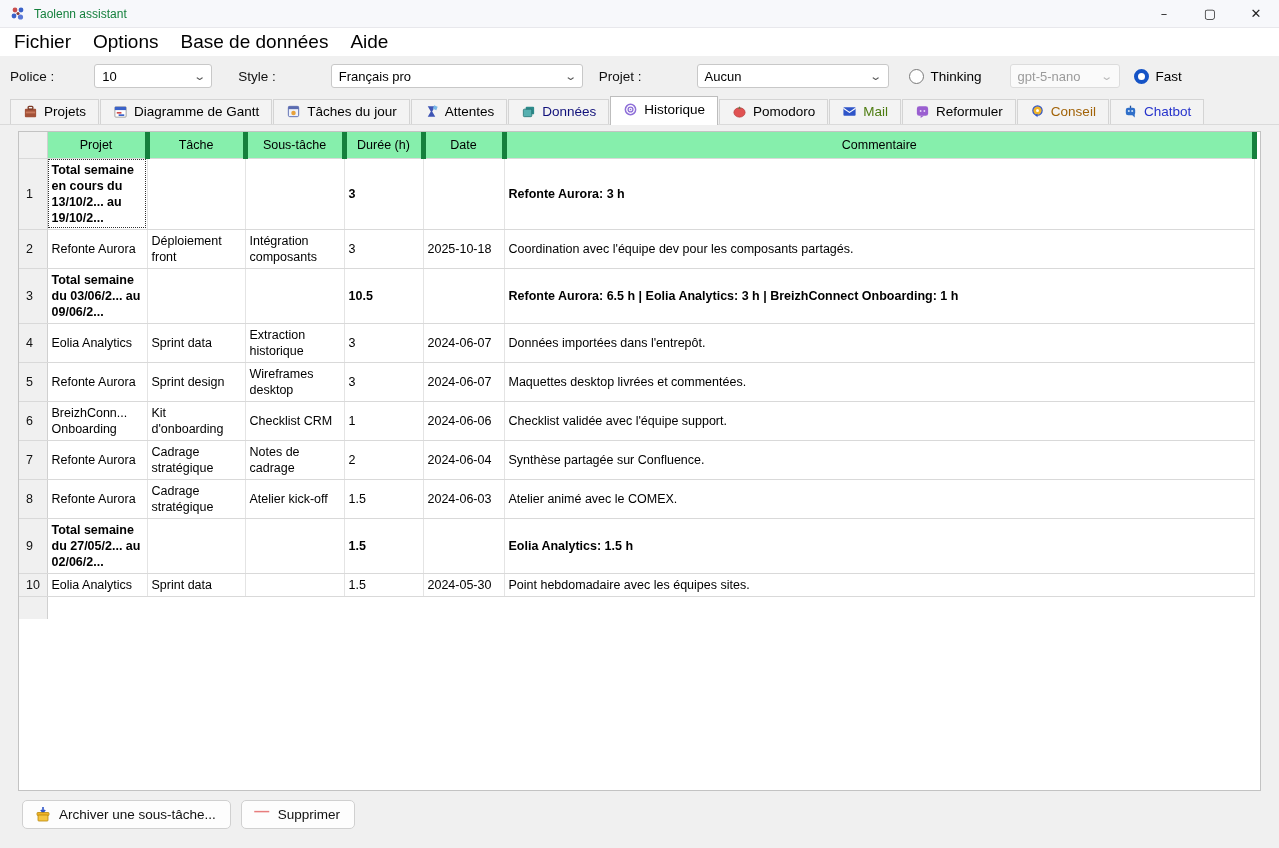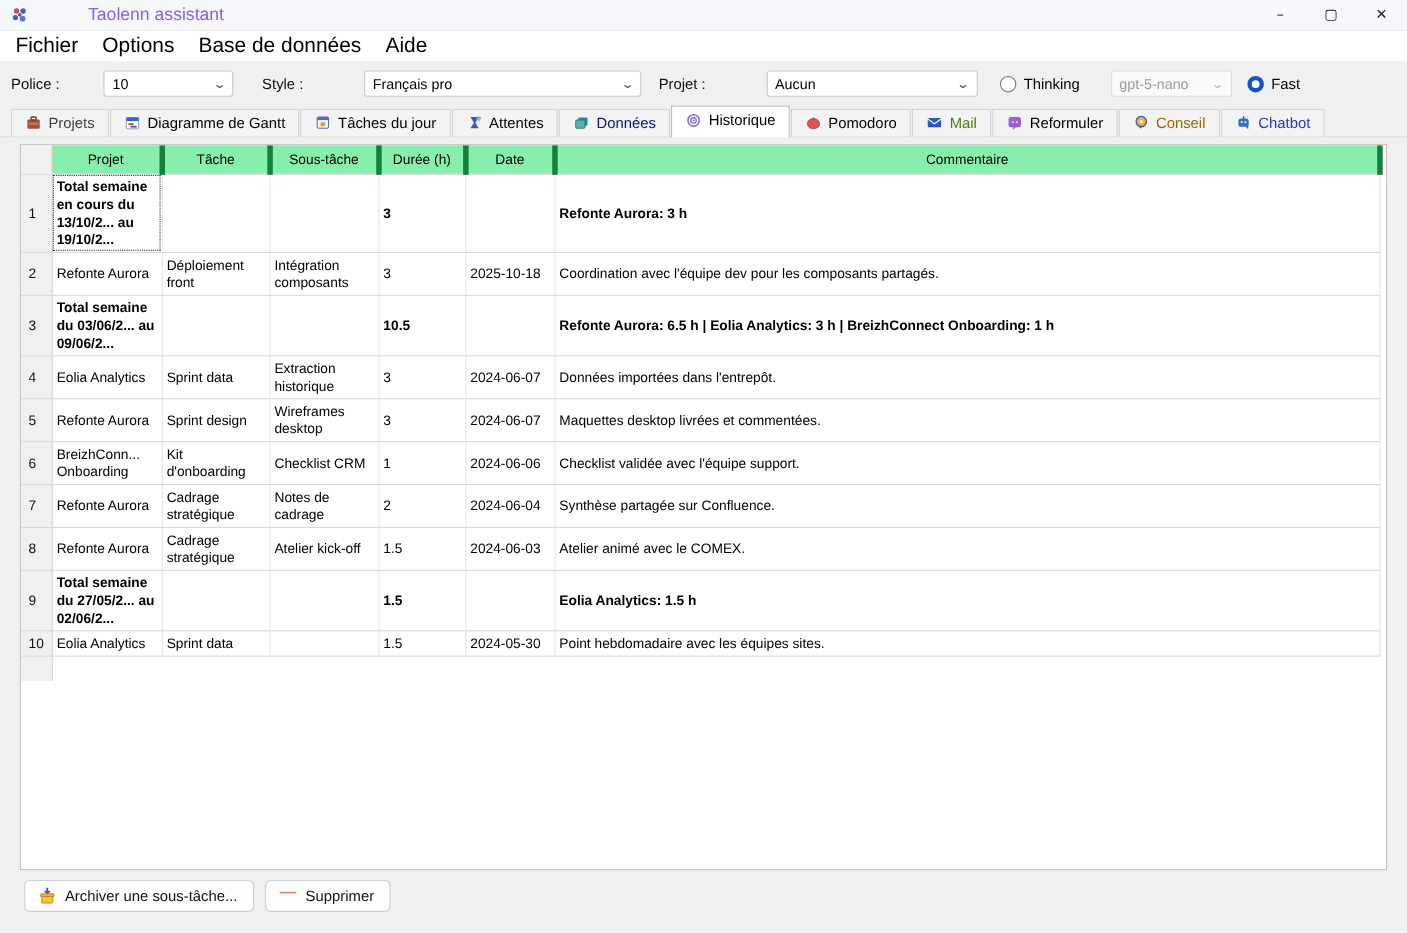--- a/index.html
+++ b/index.html
@@ -8,21 +8,21 @@
     font-family:"Liberation Sans","DejaVu Sans",sans-serif;
     font-size:13px; color:#000; background:#f0f0f0;
   }
 
   
   .titlebar {
     height:28px; background:#f7f8fb; display:flex; align-items:center;
     border-bottom:1px solid #e8e8ec;
   }
   .titlebar .app-icon { width:16px; height:16px; margin:0 8px 0 10px; }
-  .titlebar .title { font-size:16px; color:#8b5cf6; flex:1;margin-left:46px; }
+  .titlebar .title { font-size:12px; color:#15803d; flex:1; }
   .win-controls { display:flex; height:100%; }
   .win-btn {
     width:46px; height:100%; display:flex; align-items:center; justify-content:center;
     font-size:13px; color:#222; background:transparent; border:none; cursor:default;
     font-family:"DejaVu Sans",sans-serif;
   }
 
   
   .menubar {
     height:28px; background:#ffffff; display:flex; align-items:center;
@@ -154,21 +154,21 @@
     <span>gpt-5-nano</span>
     <span class="chev">⌄</span>
   </div>
   <div class="radio-group sp" style="margin-left:14px;">
     <span class="radio checked"></span>
     <span>Fast</span>
   </div>
 </div>
 
 <div class="tabstrip">
-  <div class="tab" style="color: #404040;">
+  <div class="tab" style="color: #000000;">
     <svg class="ticon" viewBox="0 0 16 16">
       <rect x="2" y="5" width="12" height="9" rx="1" fill="#a35239"></rect>
       <rect x="5.5" y="2.5" width="5" height="3" rx="1" fill="none" stroke="#7c3a26" stroke-width="1.4"></rect>
       <rect x="3" y="8" width="10" height="2" fill="#c9795c"></rect>
     </svg>
     <span>Projets</span>
   </div>
   <div class="tab" style="color: rgb(0, 0, 0);">
     <svg class="ticon" viewBox="0 0 16 16">
       <rect x="2" y="3" width="12" height="11" rx="1" fill="#fff" stroke="#888" stroke-width="0.8"></rect>

